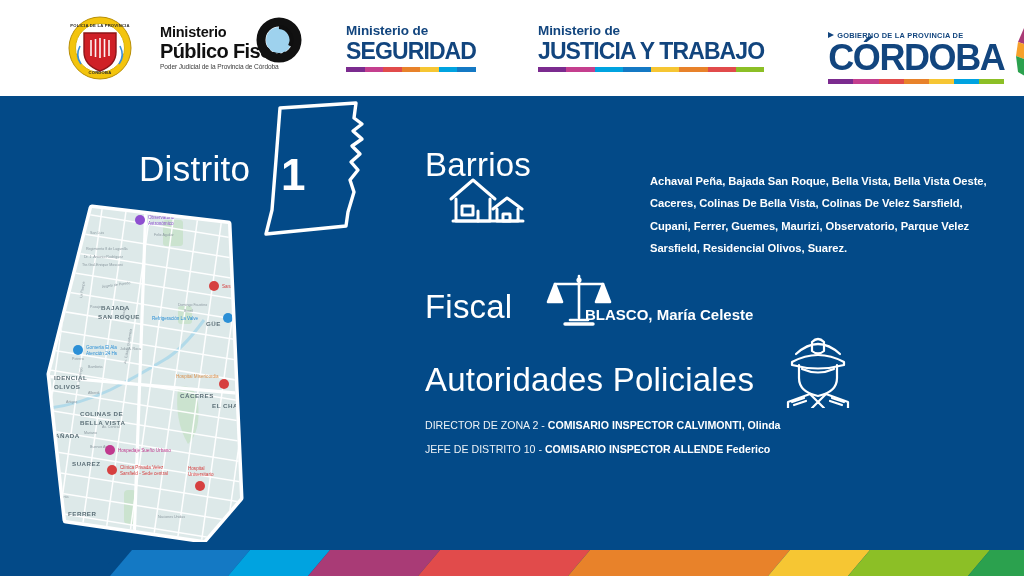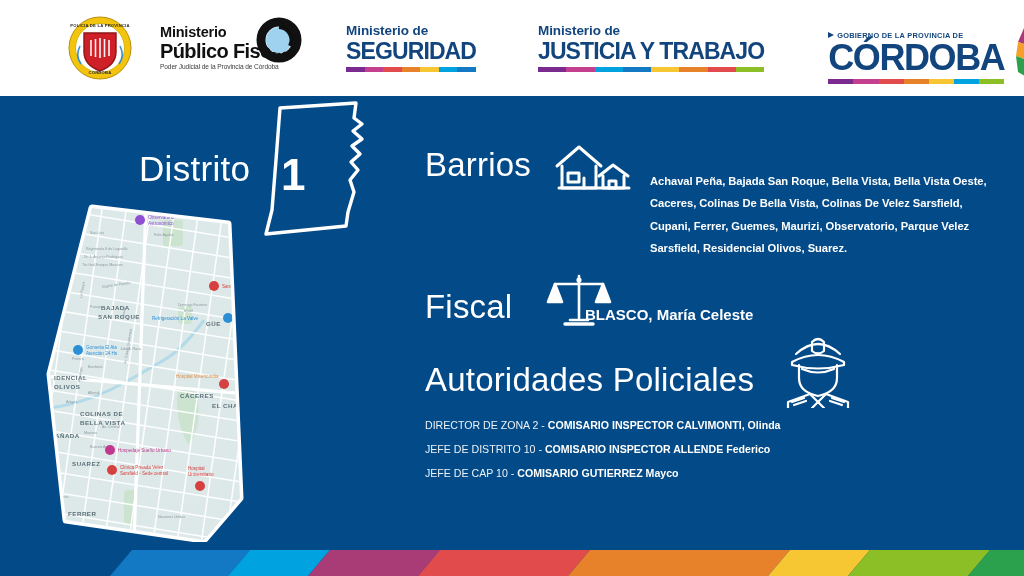--- a/index.html
+++ b/index.html
@@ -73,21 +73,21 @@
   
   .mapbox{position:absolute;left:28px;top:198px;width:230px;height:350px;z-index:6;}
 
   
   .sec-barrios{position:absolute;left:425px;top:148px;z-index:8;}
   .sec-fiscal{position:absolute;left:425px;top:280px;z-index:8;}
   .sec-aut{position:absolute;left:425px;top:363px;z-index:8;}
 
   .h-big{font-size:33px;color:#ffffff;font-weight:300;letter-spacing:.2px;line-height:1;}
 
-  .barrios-row{display:flex;align-items:flex-start;}
+  .barrios-row{display:flex;align-items:flex-start;flex-direction:column;}
   .house-ic{margin-left:22px;margin-top:-6px;}
   .barrios-text{
     position:absolute;left:650px;top:170px;width:348px;
     color:#ffffff;font-size:11.2px;font-weight:bold;line-height:2.0;
     letter-spacing:-.05px;z-index:8;
   }
 
   .fiscal-row{display:flex;align-items:center;gap:8px;}
   .scale-ic{margin-left:26px;margin-top:-8px;}
   .fiscal-name{
@@ -416,23 +416,20 @@
     </svg>
   </div>
 
   <div class="aut-list">
     <div class="aut-item">
       <span class="role">DIRECTOR DE ZONA 2 - </span><span class="person">COMISARIO INSPECTOR CALVIMONTI, Olinda</span>
     </div>
     <div class="aut-item">
       <span class="role">JEFE DE DISTRITO 10 - </span><span class="person">COMISARIO INSPECTOR ALLENDE Federico</span>
     </div>
-    <div class="aut-item">
-      <span class="role">JEFE DE CAP 10 - </span><span class="person">COMISARIO GUTIERREZ Mayco</span>
-    </div>
   </div>
 
   <svg class="bottombar" viewBox="0 0 1024 34" preserveAspectRatio="none">
     <rect x="0" y="0" width="1024" height="34" fill="#034a88"></rect>
     <polygon points="120,8 240,8 218,34 98,34" fill="#034a88"></polygon>
     <polygon points="132,8 250,8 228,34 110,34" fill="#1479c4"></polygon>
     <polygon points="250,8 330,8 308,34 228,34" fill="#00a3e0"></polygon>
     <polygon points="330,8 440,8 418,34 308,34" fill="#a93b76"></polygon>
     <polygon points="440,8 590,8 568,34 418,34" fill="#e14b4b"></polygon>
     <polygon points="590,8 790,8 768,34 568,34" fill="#e8822a"></polygon>

